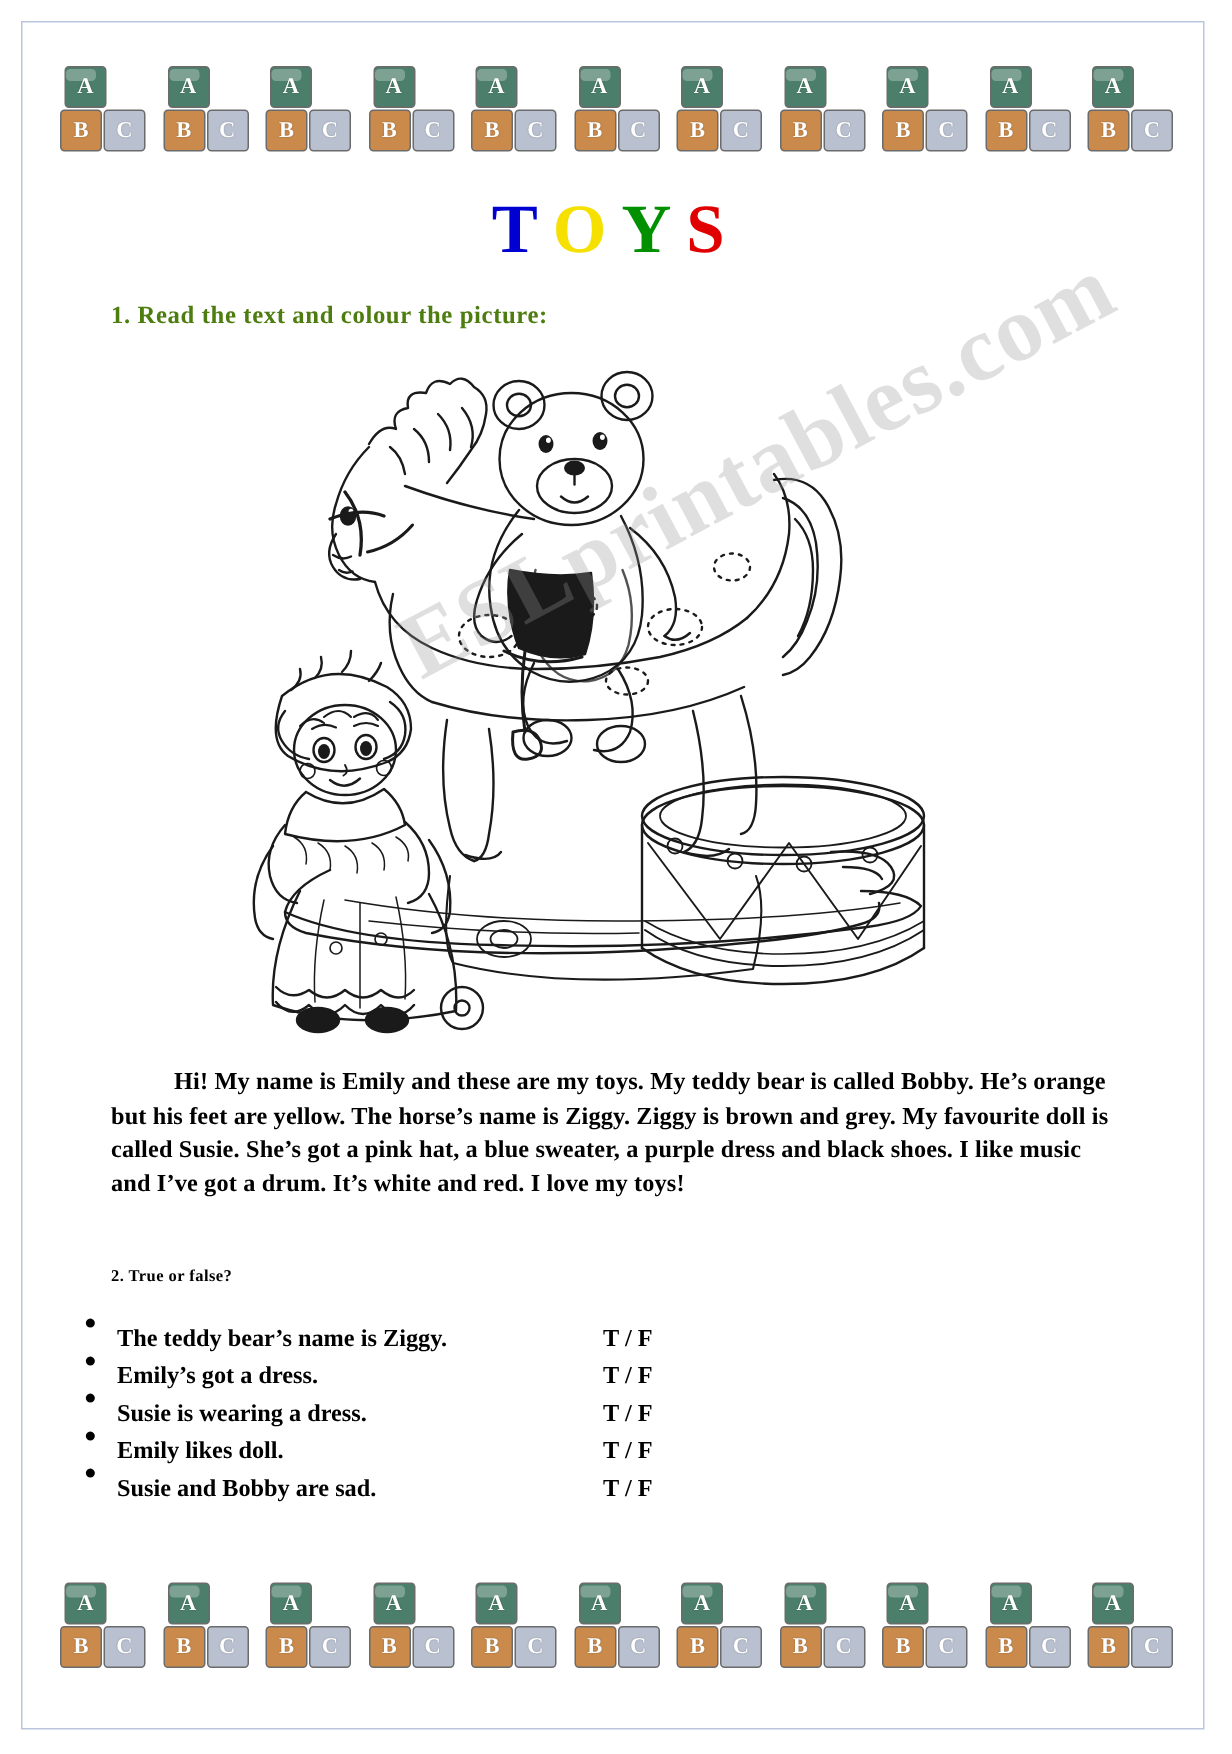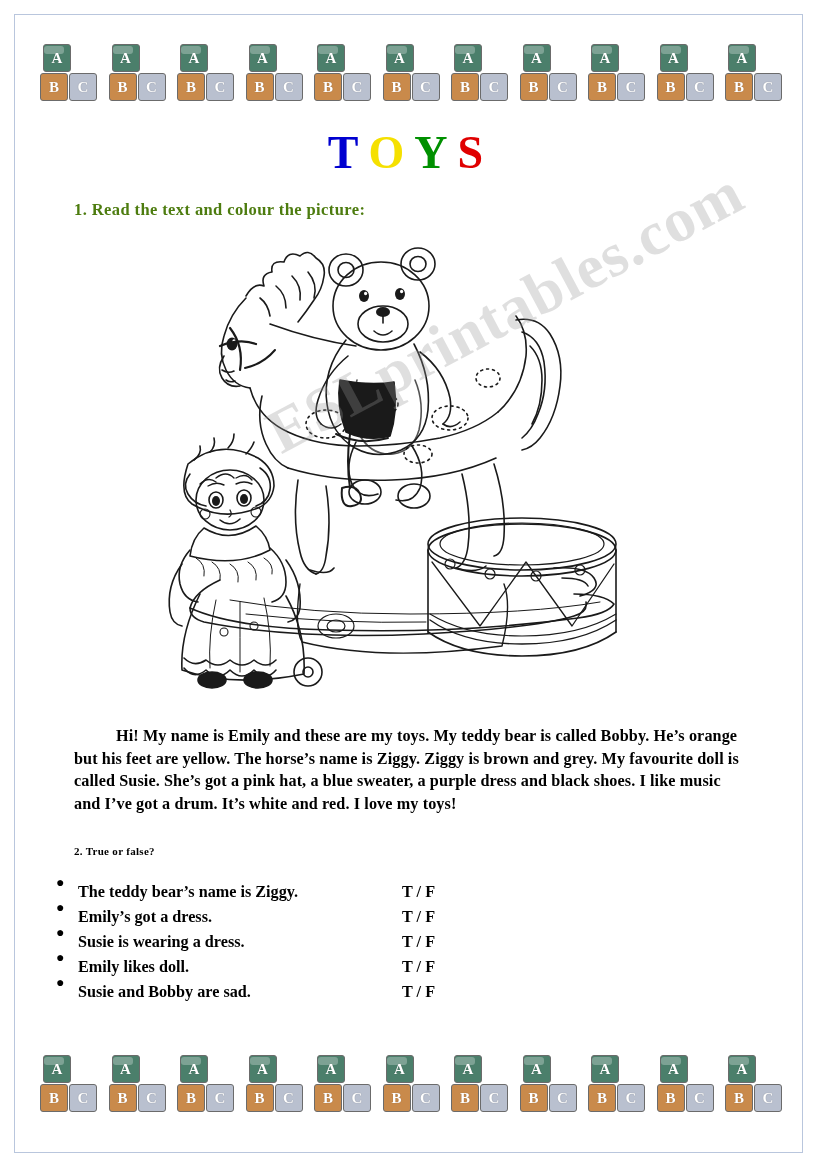--- a/index.html
+++ b/index.html
@@ -123,21 +123,20 @@
     position: absolute;
     left: 74px;
     top: 710px;
     width: 673px;
     font-size: 16.2px;
     font-weight: bold;
     line-height: 22.5px;
     text-align: left;
     color: #000;
     letter-spacing: 0.1px;
-    margin-top: 15px;
   }
   .story .indent { display: inline-block; width: 42px; }
 
   .task2 {
     position: absolute;
     left: 74px;
     top: 845px;
     font-size: 11px;
     font-weight: bold;
     letter-spacing: 0.3px;

